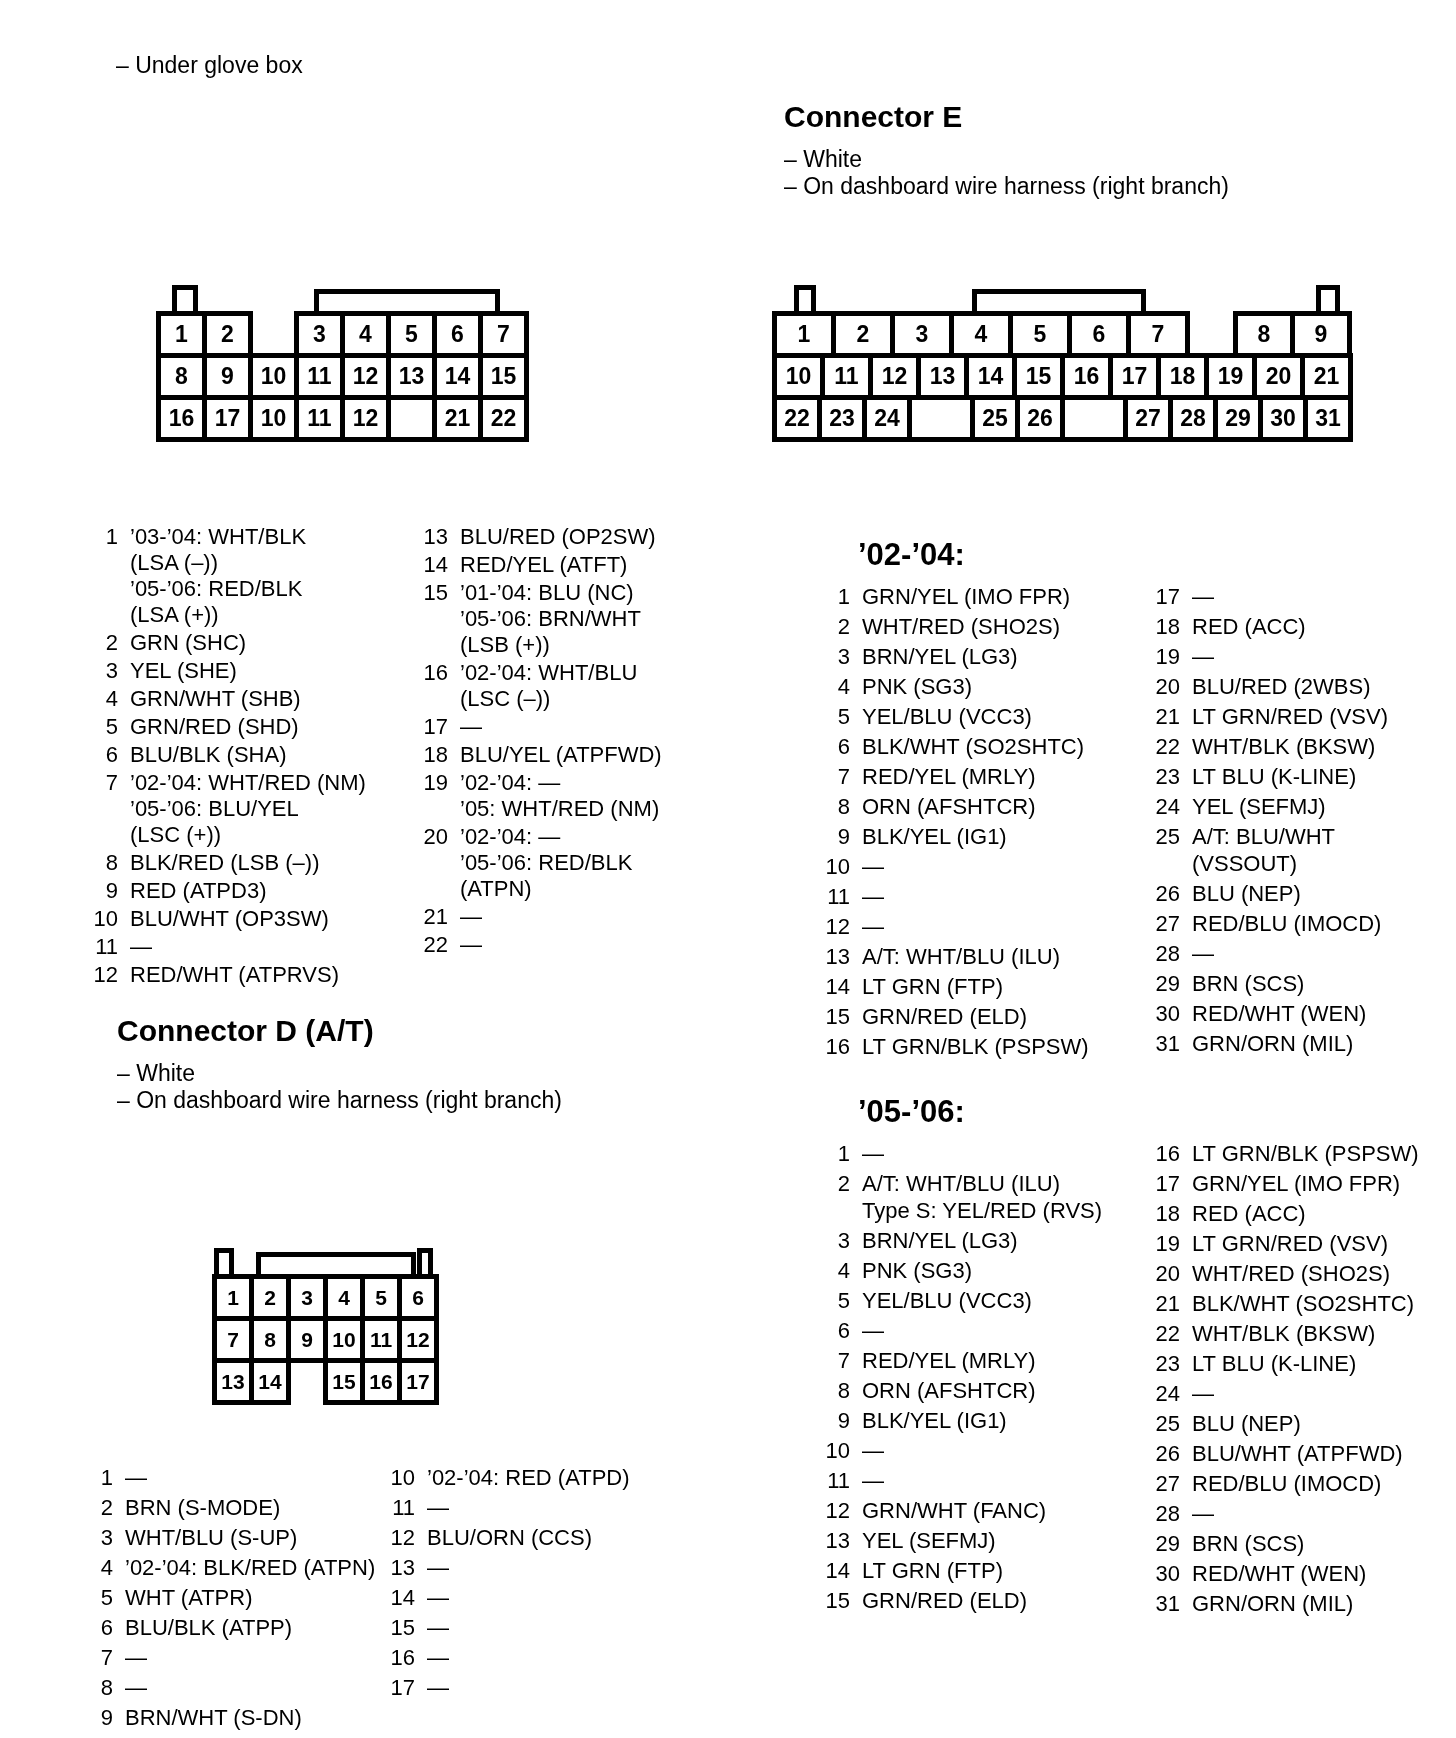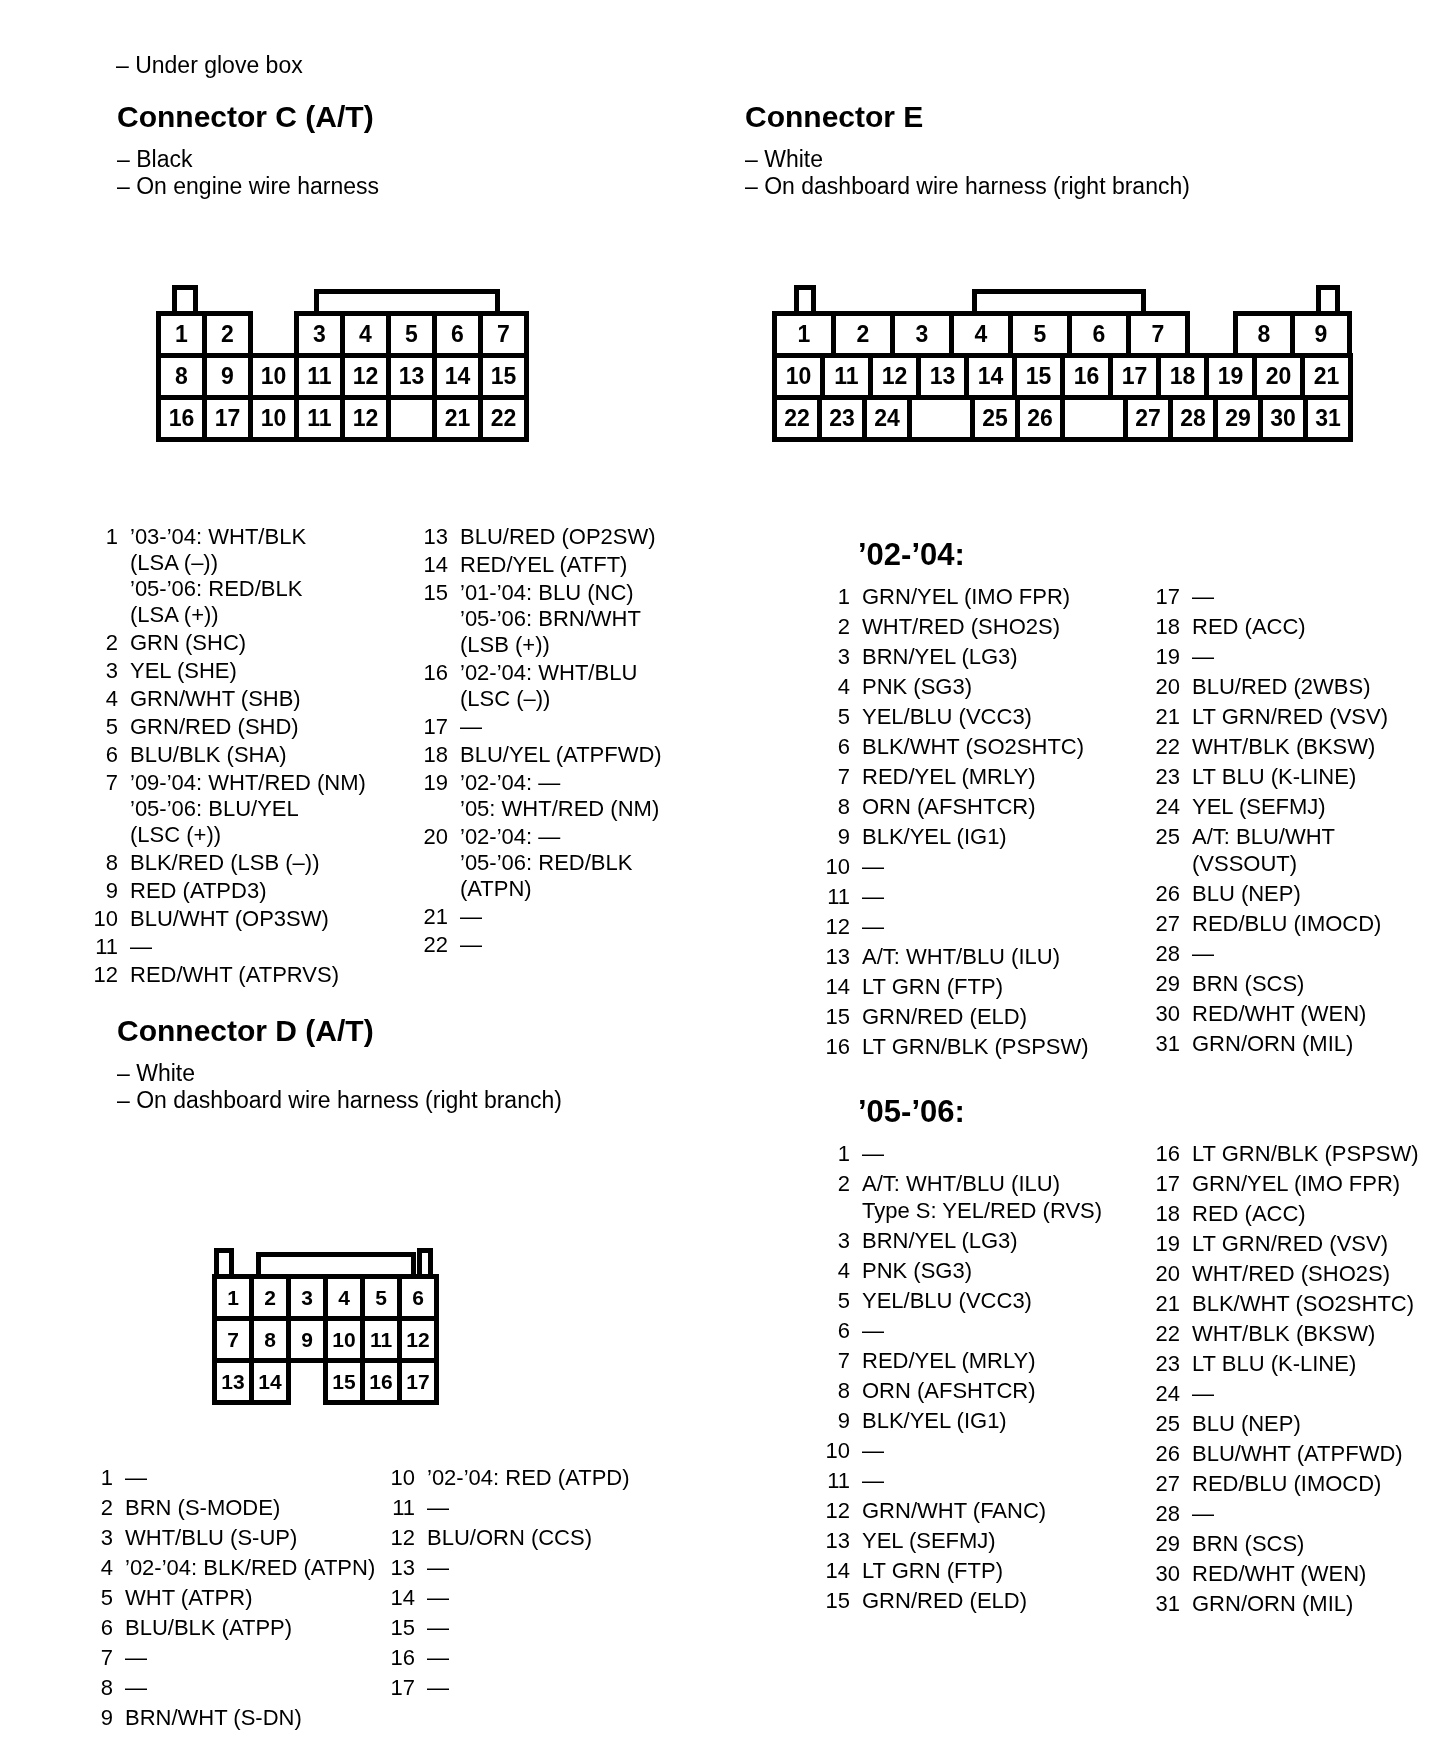--- a/index.html
+++ b/index.html
@@ -28,25 +28,20 @@
   .plines{font-size:22px;line-height:27px;}
   .tight .pnum,.tight .plines{line-height:26px;}
 </style>
 </head>
 <body>
 
 <div class="page">
 
   <div class="subtitle" style="left:116px;top:52px">– Under glove box</div>
 
-  <div class="hdr" style="left:117px;top:100px">
-    <div class="sec-title">Connector C (A/T)</div>
-    <div class="bullet">– Black</div>
-    <div class="bullet">– On engine wire harness</div>
-  </div>
   <div class="connector" id="diagram-c" style="left:156px;top:283px">
       <div class="tabrow" style="height: 28px;">
         <div class="tab" style="left: 16px; width: 26px; height: 26px; top: 2px;"></div>
         <div class="tab" style="left: 158px; width: 186px; height: 22px; top: 6px;"></div>
       </div>
       <div class="crow">
         <div class="ccell" style="width: 51px; height: 47px;">1</div>
         <div class="ccell" style="width: 51px; height: 47px;">2</div>
         <div class="cgap" style="width: 51px; height: 47px;"></div>
         <div class="ccell" style="width: 51px; height: 47px;">3</div>
@@ -112,21 +107,21 @@
       </div>
       <div class="pin-entry">
         <div class="pnum">6</div>
         <div class="plines">
           <div>BLU/BLK (SHA)</div>
         </div>
       </div>
       <div class="pin-entry">
         <div class="pnum">7</div>
         <div class="plines">
-          <div>’09-’04: WHT/RED (NM)</div>
+          <div>’02-’04: WHT/RED (NM)</div>
           <div>’05-’06: BLU/YEL</div>
           <div>(LSC (+))</div>
         </div>
       </div>
       <div class="pin-entry">
         <div class="pnum">8</div>
         <div class="plines">
           <div>BLK/RED (LSB (–))</div>
         </div>
       </div>
@@ -360,21 +355,21 @@
         </div>
       </div>
       <div class="pin-entry">
         <div class="pnum">17</div>
         <div class="plines">
           <div>—</div>
         </div>
       </div>
     </div>
 
-  <div class="hdr" style="left:745px;top:100px">
+  <div class="hdr" style="left:784px;top:100px">
     <div class="sec-title">Connector E</div>
     <div class="bullet">– White</div>
     <div class="bullet">– On dashboard wire harness (right branch)</div>
   </div>
   <div class="connector" id="diagram-e" style="left:772px;top:283px">
       <div class="tabrow" style="height: 28px;">
         <div class="tab" style="left: 22px; width: 22px; height: 26px; top: 2px;"></div>
         <div class="tab" style="left: 200px; width: 174px; height: 22px; top: 6px;"></div>
         <div class="tab" style="left: 544px; width: 24px; height: 26px; top: 2px;"></div>
       </div>

